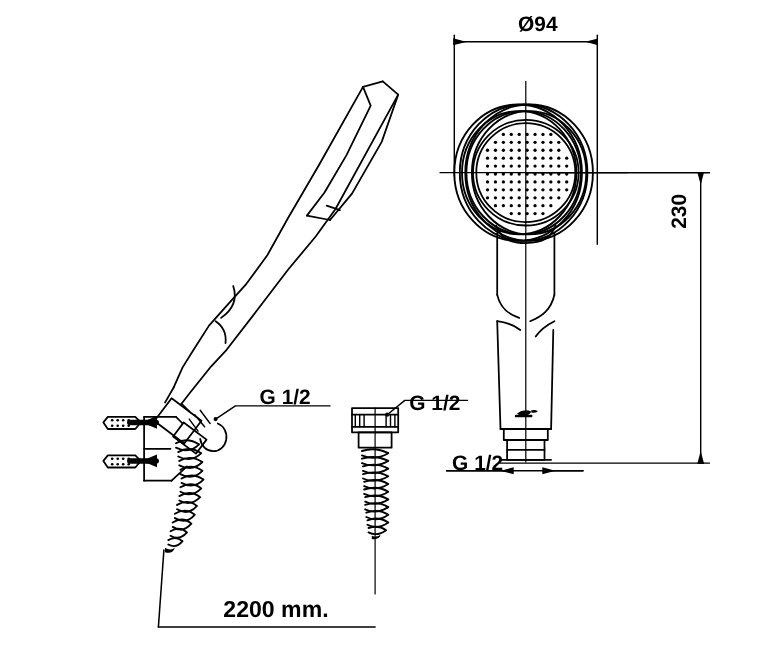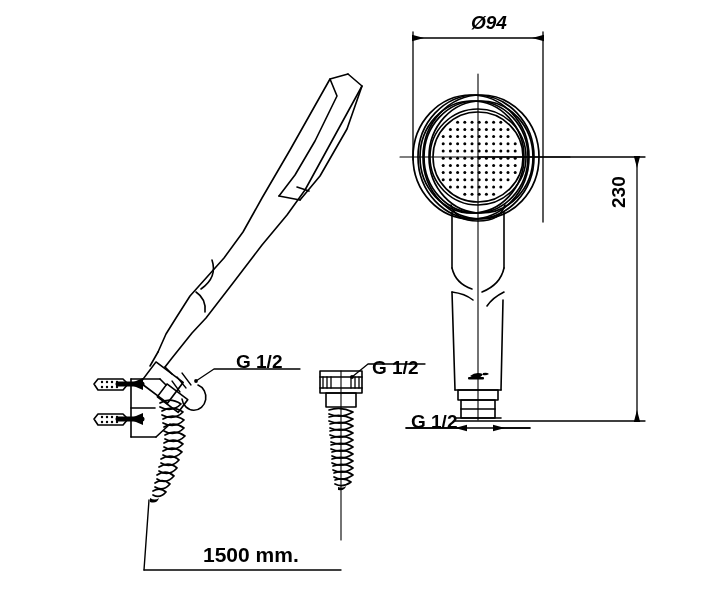--- a/index.html
+++ b/index.html
@@ -29,21 +29,20 @@
     font-family: "Liberation Sans", sans-serif;
     font-weight: bold;
     color: #000000;
     white-space: nowrap;
     letter-spacing: 0px;
   }
   #t-dia94 {
     left: 471px;
     top: 12px;
     font-size: 19px;
-    font-style: italic;
   }
   #t-230 {
     left: 608px;
     top: 208px;
     font-size: 19px;
     transform: rotate(-90deg);
     transform-origin: left top;
   }
   #t-g12-a {
     left: 236px;
@@ -387,15 +386,15 @@
       </g>
 
     </g>
   </svg>
 
   <div class="dimtext" id="t-dia94">Ø94</div>
   <div class="dimtext" id="t-230">230</div>
   <div class="dimtext" id="t-g12-a">G 1/2</div>
   <div class="dimtext" id="t-g12-b">G 1/2</div>
   <div class="dimtext" id="t-g12-c">G 1/2</div>
-  <div class="dimtext" id="t-1500">1500 mm.</div>
+  <div class="dimtext" id="t-1500">2200 mm.</div>
 
 </div>
 
 </body></html>

